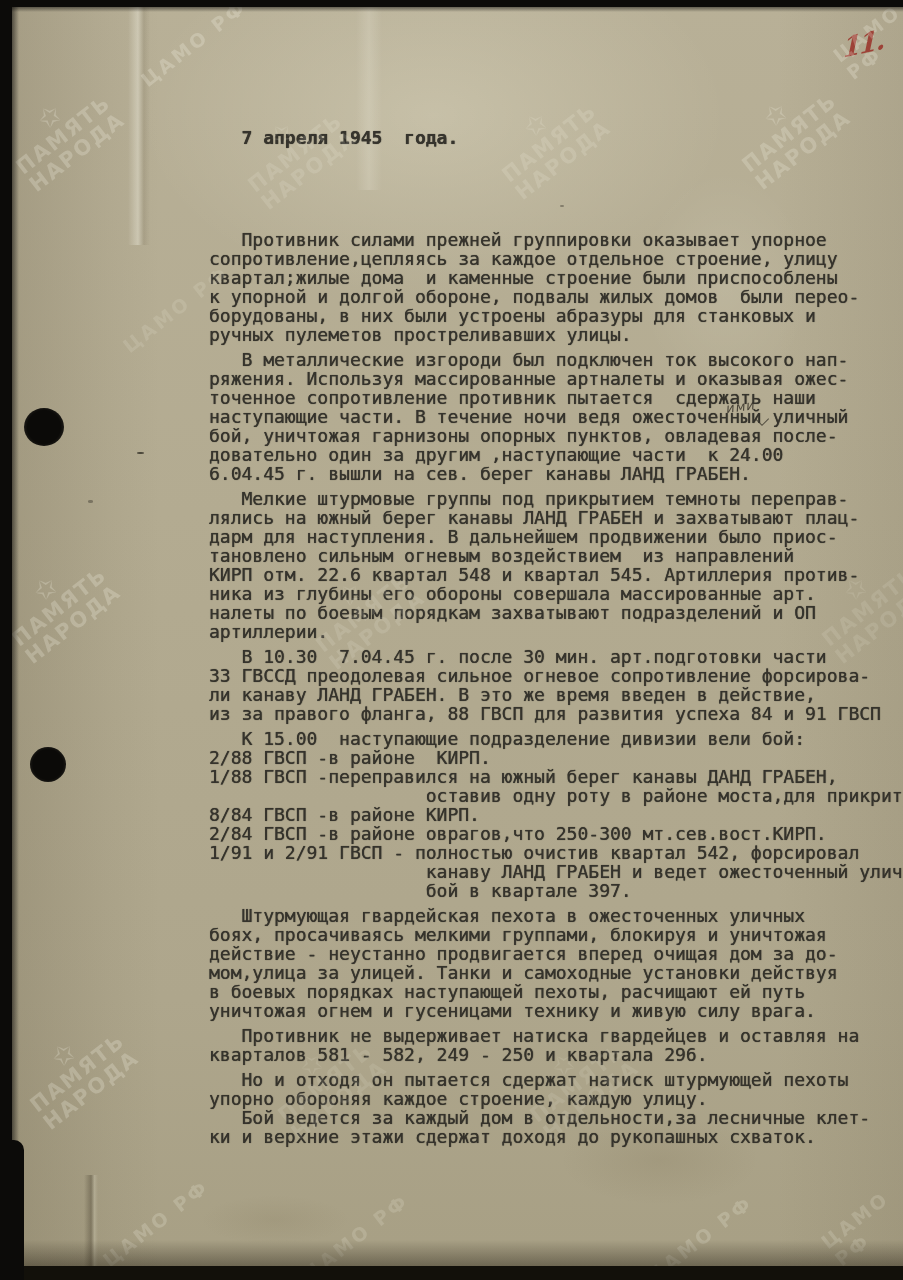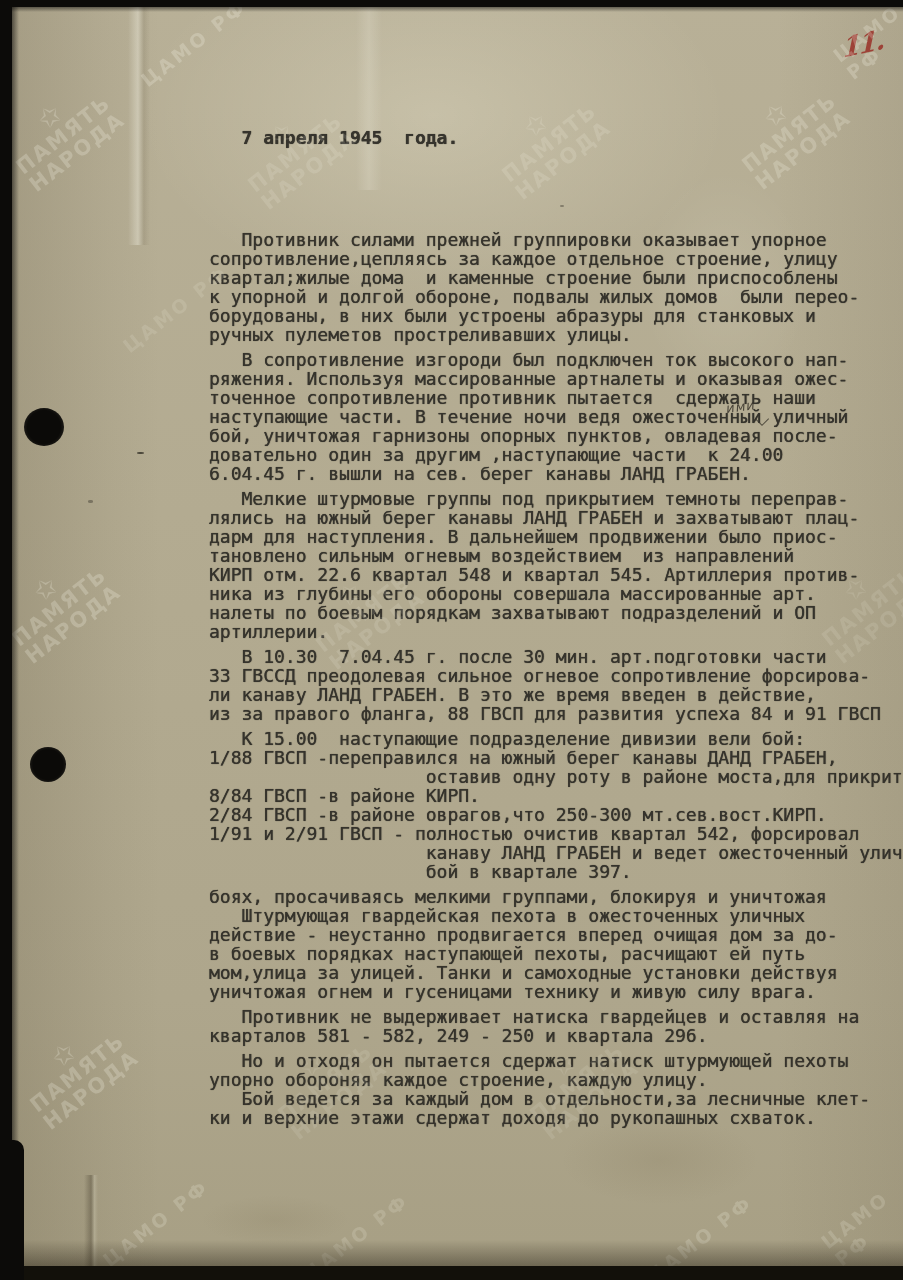--- a/index.html
+++ b/index.html
@@ -92,21 +92,21 @@
     <div id="paragraphs">
         <div class="para">
           <div class="tline">   Противник силами прежней группировки оказывает упорное</div>
           <div class="tline">сопротивление,цепляясь за каждое отдельное строение, улицу</div>
           <div class="tline">квартал;жилые дома  и каменные строение были приспособлены</div>
           <div class="tline">к упорной и долгой обороне, подвалы жилых домов  были перео-</div>
           <div class="tline">борудованы, в них были устроены абразуры для станковых и</div>
           <div class="tline">ручных пулеметов простреливавших улицы.</div>
         </div>
         <div class="para">
-          <div class="tline">   В сопротивление изгороди был подключен ток высокого нап-</div>
+          <div class="tline">   В металлические изгороди был подключен ток высокого нап-</div>
           <div class="tline">ряжения. Используя массированные артналеты и оказывая ожес-</div>
           <div class="tline">точенное сопротивление противник пытается  сдержать наши</div>
           <div class="tline">наступающие части. В течение ночи ведя ожесточенный уличный</div>
           <div class="tline">бой, уничтожая гарнизоны опорных пунктов, овладевая после-</div>
           <div class="tline">довательно один за другим ,наступающие части  к 24.00</div>
           <div class="tline">6.04.45 г. вышли на сев. берег канавы ЛАНД ГРАБЕН.</div>
         </div>
         <div class="para">
           <div class="tline">   Мелкие штурмовые группы под прикрытием темноты переправ-</div>
           <div class="tline">лялись на южный берег канавы ЛАНД ГРАБЕН и захватывают плац-</div>
@@ -118,34 +118,35 @@
           <div class="tline">артиллерии.</div>
         </div>
         <div class="para">
           <div class="tline">   В 10.30  7.04.45 г. после 30 мин. арт.подготовки части</div>
           <div class="tline">33 ГВССД преодолевая сильное огневое сопротивление форсирова-</div>
           <div class="tline">ли канаву ЛАНД ГРАБЕН. В это же время введен в действие,</div>
           <div class="tline">из за правого фланга, 88 ГВСП для развития успеха 84 и 91 ГВСП</div>
         </div>
         <div class="para">
           <div class="tline">   К 15.00  наступающие подразделение дивизии вели бой:</div>
+          <div class="tline">2/88 ГВСП -в районе  КИРП.</div>
           <div class="tline">1/88 ГВСП -переправился на южный берег канавы ДАНД ГРАБЕН,</div>
           <div class="tline">                    оставив одну роту в районе моста,для прикрития.</div>
           <div class="tline">8/84 ГВСП -в районе КИРП.</div>
           <div class="tline">2/84 ГВСП -в районе оврагов,что 250-300 мт.сев.вост.КИРП.</div>
           <div class="tline">1/91 и 2/91 ГВСП - полностью очистив квартал 542, форсировал</div>
           <div class="tline">                    канаву ЛАНД ГРАБЕН и ведет ожесточенный уличный</div>
           <div class="tline">                    бой в квартале 397.</div>
         </div>
         <div class="para">
+          <div class="tline">   Штурмующая гвардейская пехота в ожесточенных уличных</div>
           <div class="tline">боях, просачиваясь мелкими группами, блокируя и уничтожая</div>
-          <div class="tline">   Штурмующая гвардейская пехота в ожесточенных уличных</div>
           <div class="tline">действие - неустанно продвигается вперед очищая дом за до-</div>
+          <div class="tline">мом,улица за улицей. Танки и самоходные установки действуя</div>
           <div class="tline">в боевых порядках наступающей пехоты, расчищают ей путь</div>
-          <div class="tline">мом,улица за улицей. Танки и самоходные установки действуя</div>
           <div class="tline">уничтожая огнем и гусеницами технику и живую силу врага.</div>
         </div>
         <div class="para">
           <div class="tline">   Противник не выдерживает натиска гвардейцев и оставляя на</div>
           <div class="tline">кварталов 581 - 582, 249 - 250 и квартала 296.</div>
         </div>
         <div class="para">
           <div class="tline">   Но и отходя он пытается сдержат натиск штурмующей пехоты</div>
           <div class="tline">упорно обороняя каждое строение, каждую улицу.</div>
           <div class="tline">   Бой ведется за каждый дом в отдельности,за лесничные клет-</div>

